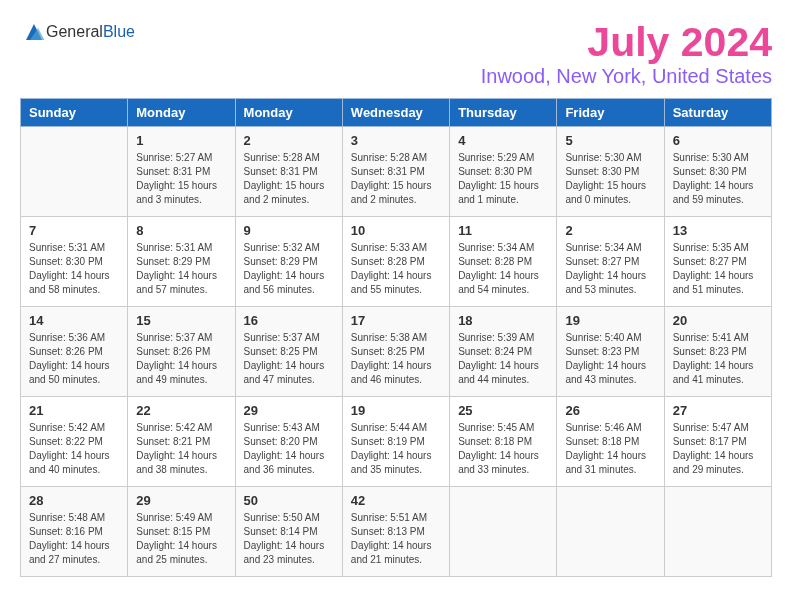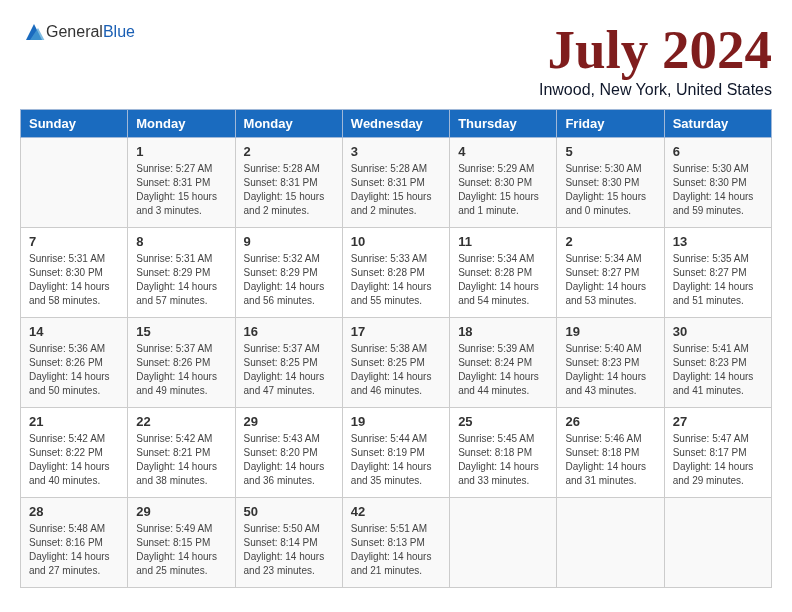--- a/index.html
+++ b/index.html
@@ -28,29 +28,28 @@
     }
     .logo-icon {
       width: 24px;
       height: 24px;
       margin-left: 2px;
     }
     .title-block {
       text-align: right;
     }
     .month-title {
-      font-size: 55px;
+      font-size: 41px;
       font-weight: bold;
-      color: #7f1d1d;
+      color: #ec4899;
       line-height: 1.1;
-      font-family: Liberation Serif, serif;
     }
     .location-title {
-      font-size: 16px;
-      color: #0f172a;
+      font-size: 20px;
+      color: #8b5cf6;
     }
     table {
       width: 100%;
       border-collapse: collapse;
     }
     thead tr {
       background-color: #1a6bbf;
     }
     thead th {
       color: #fff;
@@ -198,21 +197,21 @@
         </td>
         <td>
           <span class="day-number">18</span>
           <div class="cell-text">Sunrise: 5:39 AM<br>Sunset: 8:24 PM<br>Daylight: 14 hours<br>and 44 minutes.</div>
         </td>
         <td>
           <span class="day-number">19</span>
           <div class="cell-text">Sunrise: 5:40 AM<br>Sunset: 8:23 PM<br>Daylight: 14 hours<br>and 43 minutes.</div>
         </td>
         <td>
-          <span class="day-number">30</span>
+          <span class="day-number">20</span>
           <div class="cell-text">Sunrise: 5:41 AM<br>Sunset: 8:23 PM<br>Daylight: 14 hours<br>and 41 minutes.</div>
         </td>
       </tr>
       <tr>
         <td>
           <span class="day-number">21</span>
           <div class="cell-text">Sunrise: 5:42 AM<br>Sunset: 8:22 PM<br>Daylight: 14 hours<br>and 40 minutes.</div>
         </td>
         <td>
           <span class="day-number">22</span>

